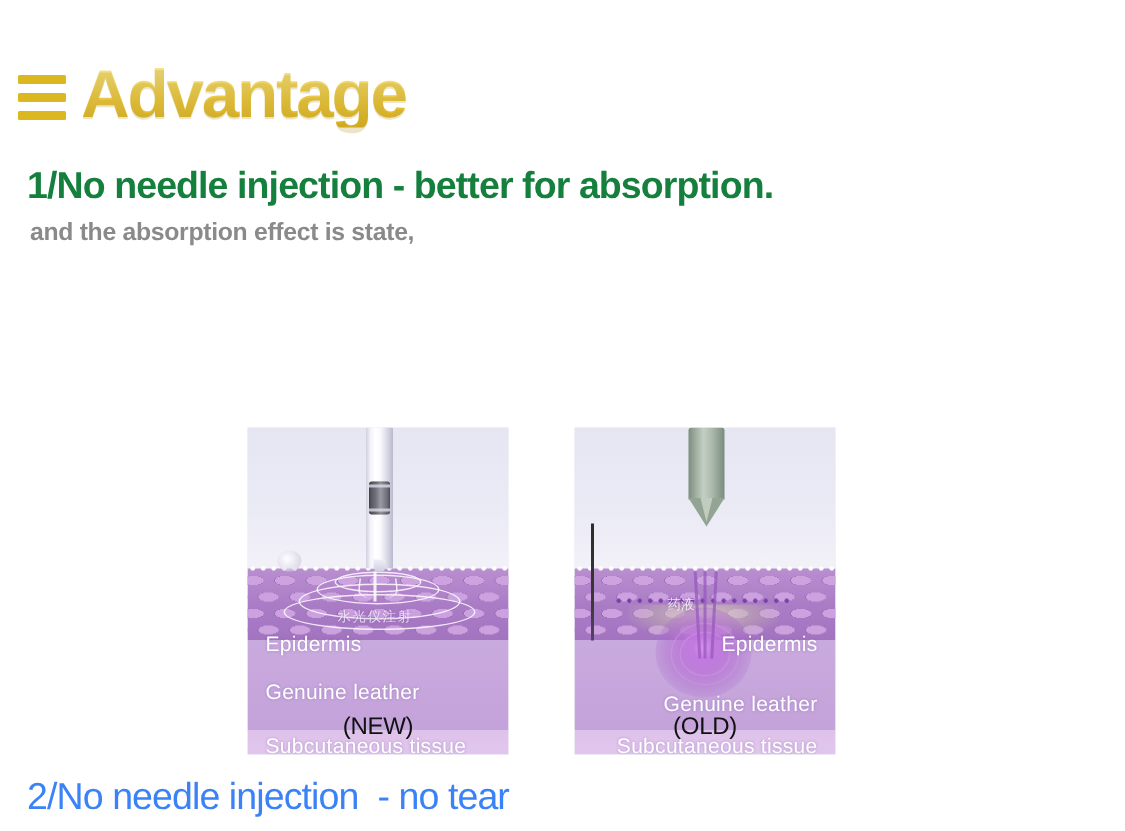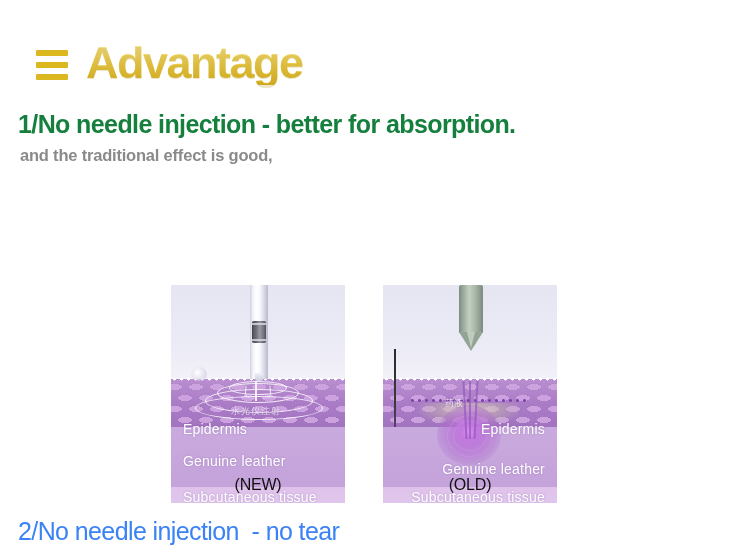--- a/index.html
+++ b/index.html
@@ -12,25 +12,25 @@
     height: 554px;
     position: relative;
     overflow: hidden;
     font-family: "Liberation Sans", sans-serif;
     -webkit-font-smoothing: antialiased;
   }
 
   
   .title-row {
     position: absolute;
-    left: 36px;
+    left: 12px;
     top: 40px;
     display: flex;
     align-items: center;
-    gap: 18px;
+    gap: 10px;
   }
   .hamburger {
     display: flex;
     flex-direction: column;
     justify-content: space-between;
     width: 32px;
     height: 30px;
     padding-top: 4px;
   }
   .hamburger span {
@@ -83,21 +83,21 @@
     position: absolute;
     left: 0;
     top: 252px;
     width: 750px;
   }
   .figure {
     position: absolute;
     top: 0;
     width: 174px;
   }
-  .figure.new  { left: 123px; padding-left: 48px; }
+  .figure.new  { left: 117px; padding-left: 48px; }
   .figure.old  { left: 383px; }
 
   .panel {
     position: relative;
     width: 174px;
     height: 218px;
     overflow: hidden;
     background: #e7e7f4;
     margin-top: 33px;
   }
@@ -442,21 +442,21 @@
     <span></span>
     <span></span>
     <span></span>
   </div>
   <div class="title-text">Advantage</div>
 </div>
 
 <div class="heading-1">1/No needle injection - better for absorption.</div>
 
 <div class="body-para">
-  <div>and the traditional effect is good,</div>
+  <div>and the absorption effect is state,</div>
 </div>
 
 <div class="figures">
 
   <div class="figure new">
     <div class="panel">
       <div class="air"></div>
 
       <div class="layer layer-epidermis"></div>
       <div class="layer layer-dermis"></div>

